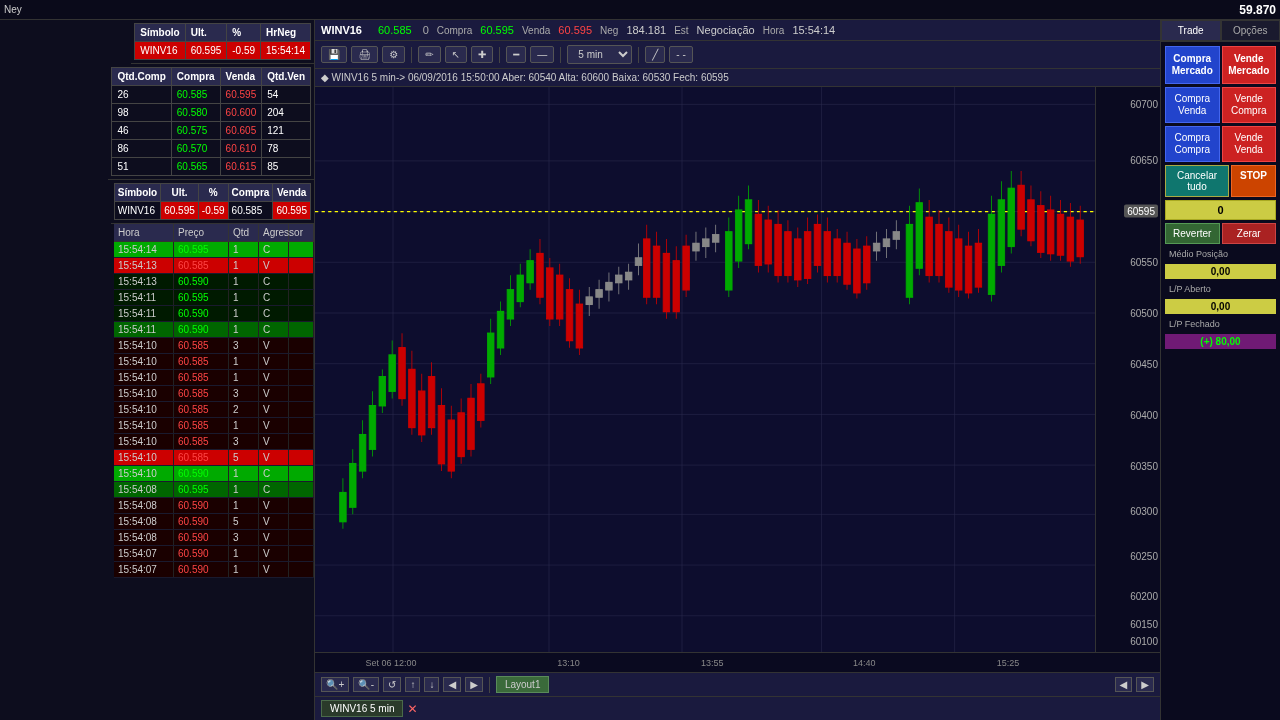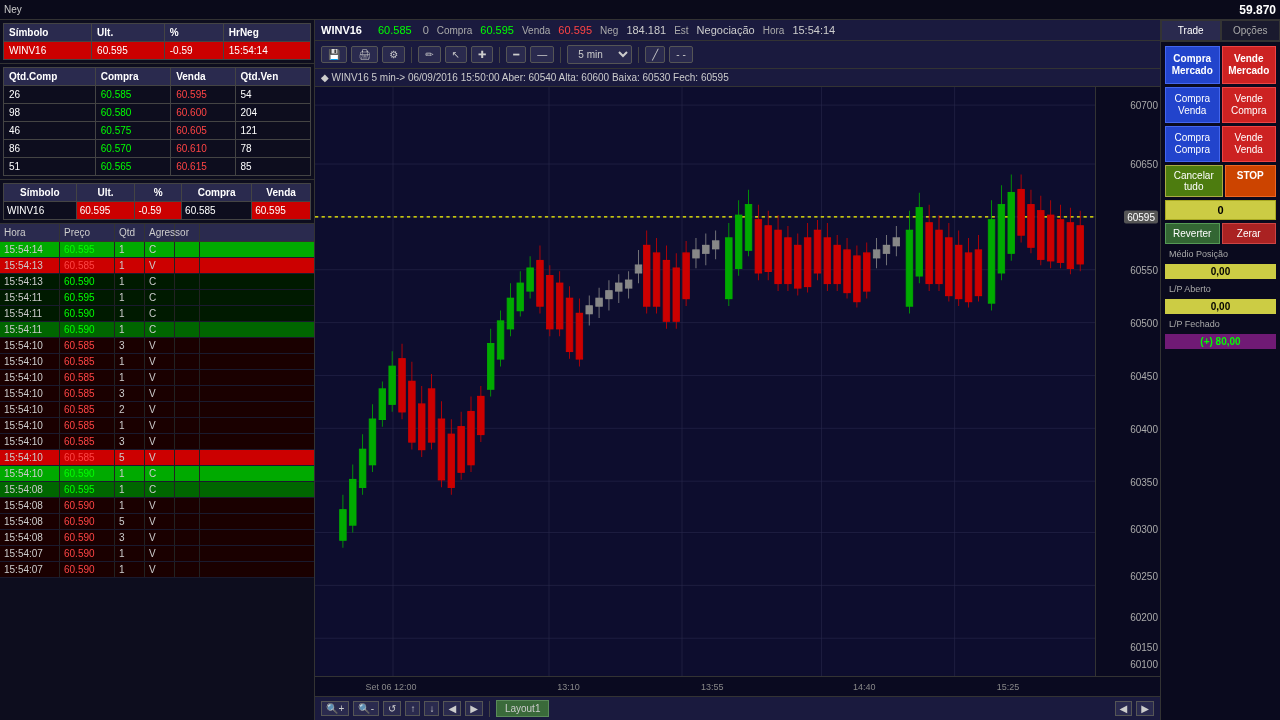--- a/index.html
+++ b/index.html
@@ -7,21 +7,21 @@
     
     
     .top-bar { background: #0a0a1a; height: 20px; display: flex; align-items: center; border-bottom: 1px solid #333; padding: 0 4px; }
     .top-bar-text { color: #ccc; font-size: 10px; margin-right: 10px; }
     .top-bar-price { color: #fff; font-size: 12px; font-weight: bold; margin-left: auto; }
     
     
     .main-layout { display: flex; height: 700px; }
     
     
-    .left-panel { width: 315px; background: #0d0d1e; border-right: 1px solid #333; display: flex; flex-direction: column; }
+    .left-panel { width: 315px; background: #0d0d1e; border-right: 1px solid #333; display: flex; flex-direction: column; align-items: flex-end; }
     .symbol-table { width: 100%; border-collapse: collapse; }
     .symbol-table th { background: #2a2a4e; color: #fff; padding: 3px 5px; text-align: left; font-size: 10px; border: 1px solid #444; }
     .symbol-table td { padding: 3px 5px; border: 1px solid #444; color: #fff; font-size: 10px; }
     .highlight-row td { background: #cc0000; color: #fff; }
     
     
     .trade-panel { flex: 1; overflow: hidden; display: flex; flex-direction: column; }
     .trade-header { display: grid; grid-template-columns: 60px 55px 30px 30px 25px; background: #2a2a4e; border-bottom: 1px solid #333; }
     .trade-header div { padding: 3px 4px; font-size: 10px; color: #ccc; border-right: 1px solid #333; }
     .trade-body { overflow-y: auto; flex: 1; }
@@ -81,21 +81,21 @@
     
     .trade-buttons { padding: 4px; display: flex; flex-direction: column; gap: 3px; }
     .btn-compra-mercado { background: #2244cc; color: #fff; padding: 6px 4px; text-align: center; cursor: pointer; font-size: 10px; border: 1px solid #4466ee; font-weight: bold; line-height: 1.2; }
     .btn-vende-mercado { background: #cc2222; color: #fff; padding: 6px 4px; text-align: center; cursor: pointer; font-size: 10px; border: 1px solid #ee4444; font-weight: bold; line-height: 1.2; }
     .btn-compra-venda { background: #2244cc; color: #fff; padding: 5px 4px; text-align: center; cursor: pointer; font-size: 10px; border: 1px solid #4466ee; line-height: 1.2; }
     .btn-vende-compra { background: #cc2222; color: #fff; padding: 5px 4px; text-align: center; cursor: pointer; font-size: 10px; border: 1px solid #ee4444; line-height: 1.2; }
     .btn-compra-compra { background: #2244cc; color: #fff; padding: 5px 4px; text-align: center; cursor: pointer; font-size: 10px; border: 1px solid #4466ee; line-height: 1.2; }
     .btn-vende-venda { background: #cc2222; color: #fff; padding: 5px 4px; text-align: center; cursor: pointer; font-size: 10px; border: 1px solid #ee4444; line-height: 1.2; }
     .btn-row { display: flex; gap: 2px; }
     .btn-half { flex: 1; }
-    .btn-cancelar { background: #4d7c0f; color: #fff; padding: 4px 5px; text-align: center; cursor: pointer; font-size: 10px; border: 1px solid #aaaa44; }
+    .btn-cancelar { background: #0f766e; color: #fff; padding: 4px 11px; text-align: center; cursor: pointer; font-size: 10px; border: 1px solid #aaaa44; }
     .btn-stop { background: #cc4400; color: #fff; padding: 4px 2px; text-align: center; cursor: pointer; font-size: 10px; border: 1px solid #ee6622; font-weight: bold; }
     .qty-input { background: #cccc44; color: #000; border: 1px solid #aaaa22; padding: 3px 4px; text-align: center; font-size: 11px; font-weight: bold; width: 100%; }
     .btn-reverter { background: #336633; color: #fff; padding: 4px 2px; text-align: center; cursor: pointer; font-size: 10px; border: 1px solid #559955; }
     .btn-zerar { background: #aa2222; color: #fff; padding: 4px 2px; text-align: center; cursor: pointer; font-size: 10px; border: 1px solid #cc4444; }
     .section-label { color: #aaa; font-size: 9px; padding: 2px 4px; }
     .value-yellow { background: #cccc44; color: #000; padding: 2px 4px; font-size: 10px; font-weight: bold; text-align: center; }
     .value-green { background: #701a75; color: #00ff00; padding: 2px 4px; font-size: 10px; font-weight: bold; text-align: center; }
     
     
     .chart-svg { width: 100%; height: 100%; }
@@ -639,20 +639,24 @@
       <button class="chart-nav-btn">↑</button>
       <button class="chart-nav-btn">↓</button>
       <button class="chart-nav-btn">◀</button>
       <button class="chart-nav-btn">▶</button>
       <span class="toolbar-sep"></span>
       <span class="tab-label active">Layout1</span>
       <span class="chart-nav-btn" style="margin-left:auto;">◀</span>
       <span class="chart-nav-btn">▶</span>
     </div>
 
+    <div style="background:#1a1a3e; padding:3px 6px; display:flex; align-items:center; gap:4px; border-top:1px solid #333;">
+      <span class="tab-label" style="background:#2a3a2a; border-color:#4a6a4a; color:#fff;">WINV16 5 min</span>
+      <span style="color:#ff6666; cursor:pointer; font-size:12px;">✕</span>
+    </div>
   </div>
 
   <div class="right-panel">
 
     <div class="trade-tabs">
       <div class="trade-tab active">Trade</div>
       <div class="trade-tab">Opções</div>
     </div>
 
     <div class="trade-buttons">

